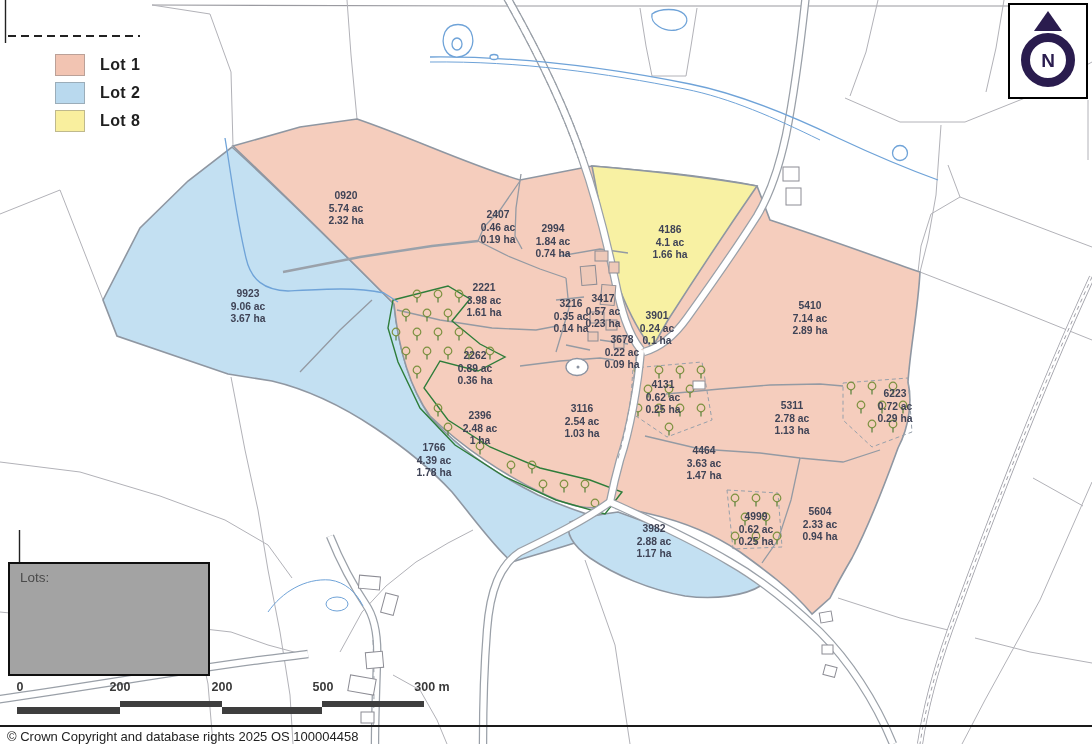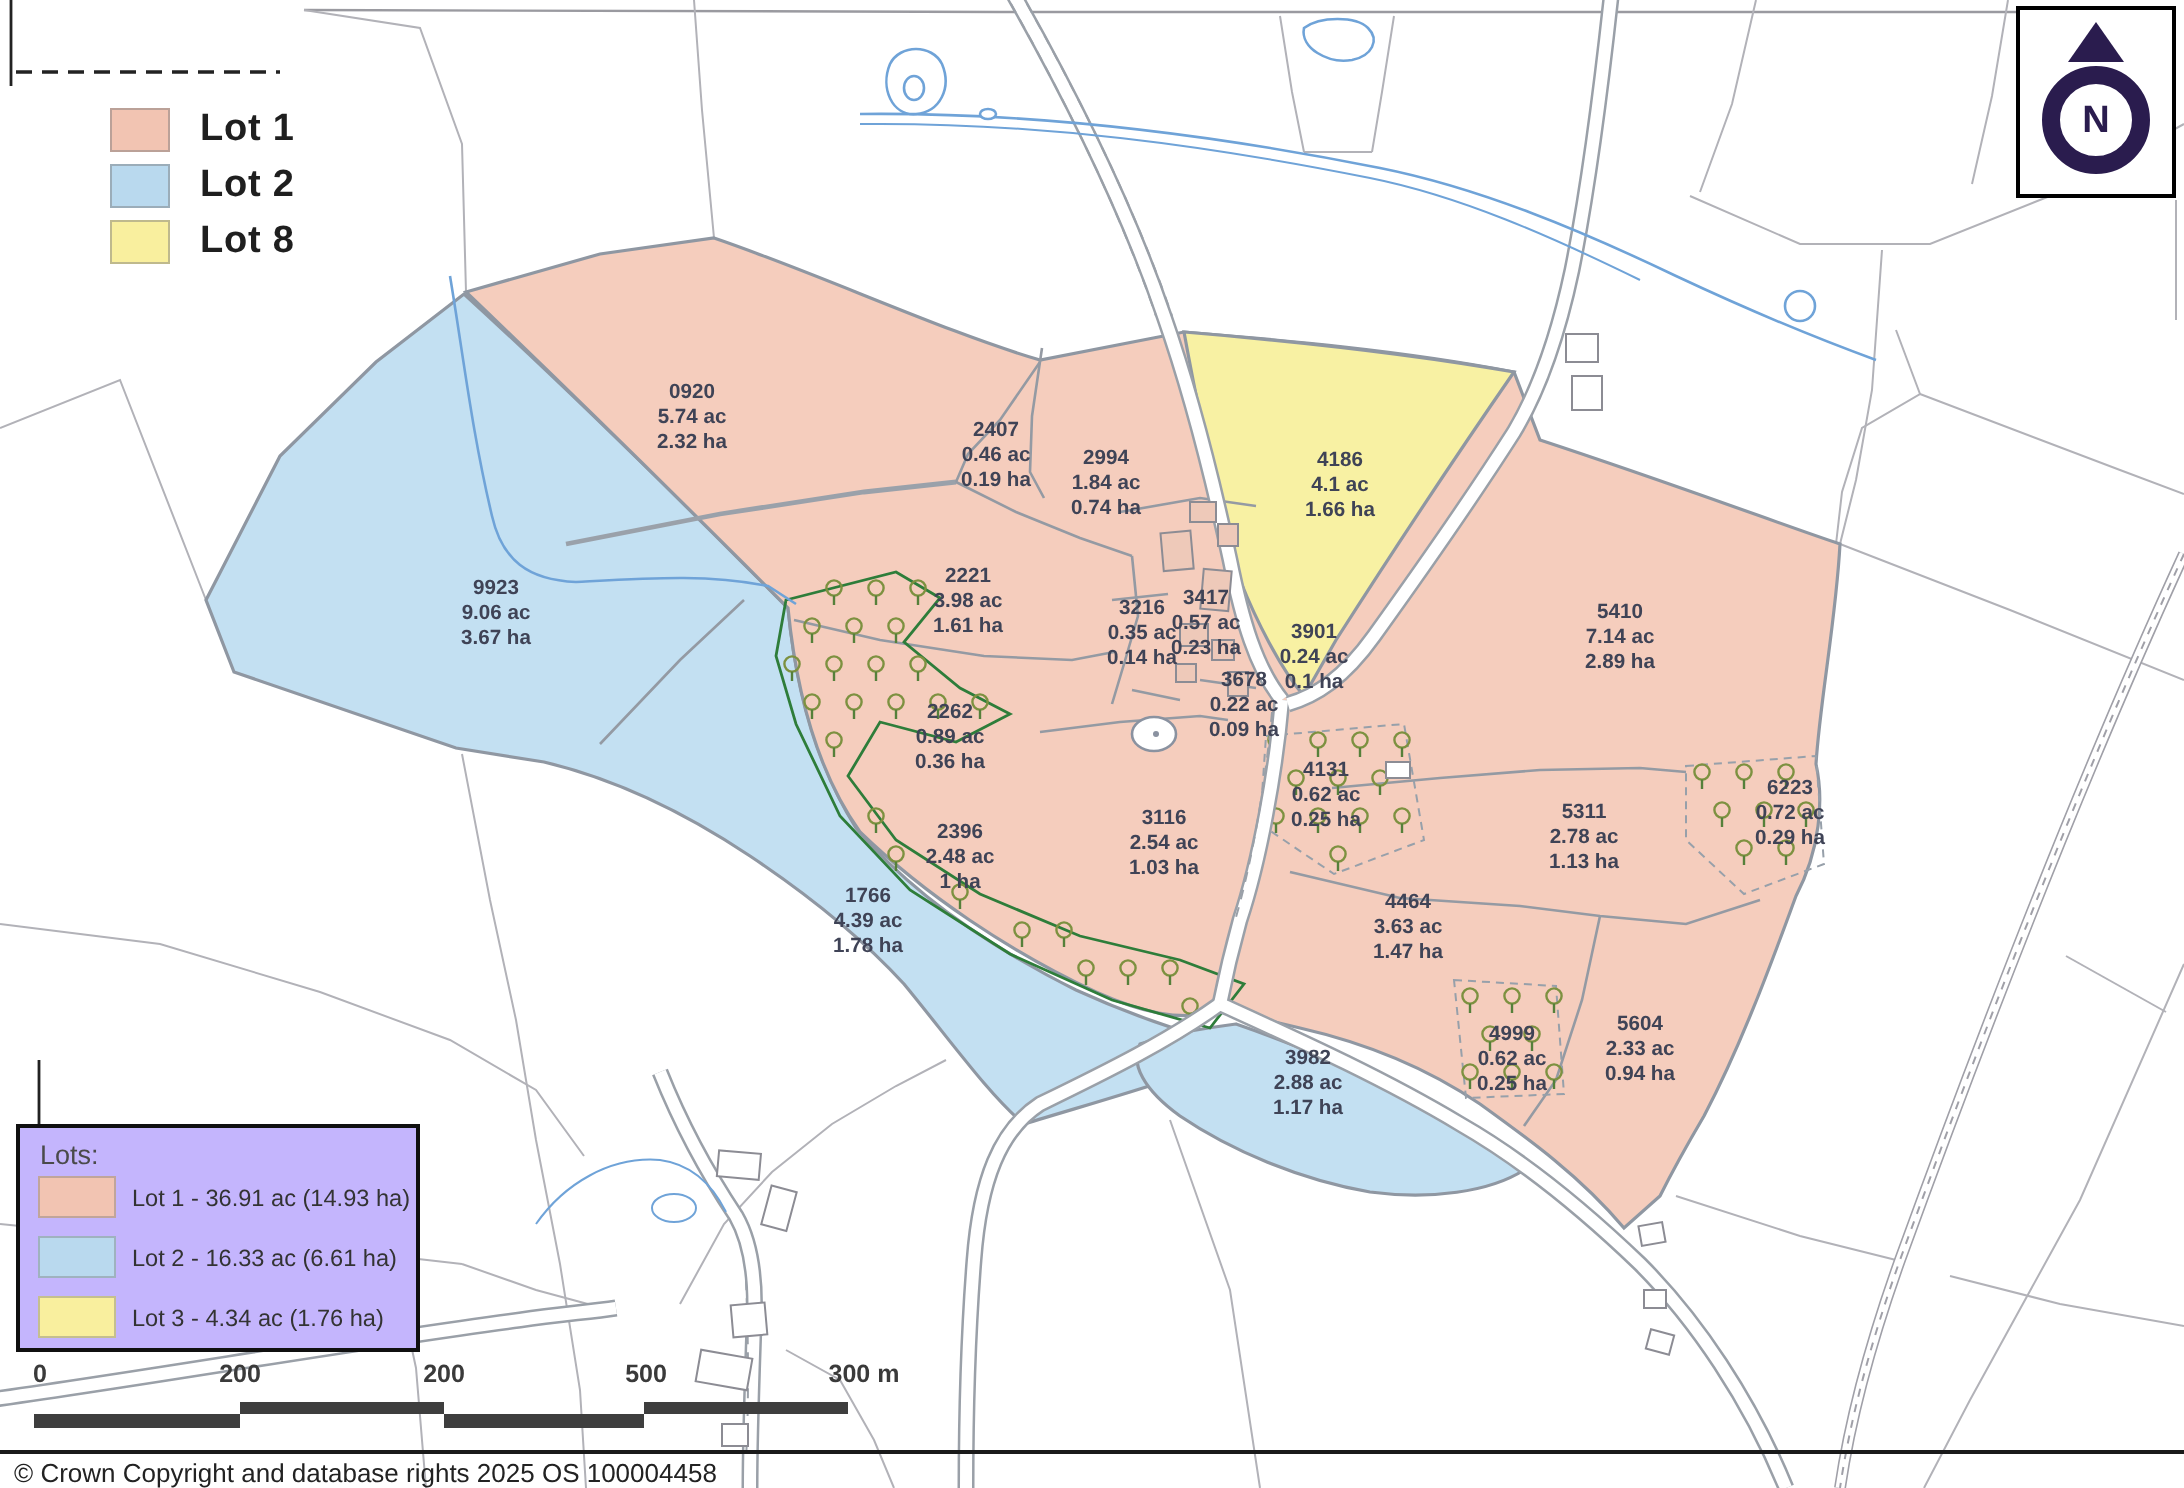--- a/index.html
+++ b/index.html
@@ -3,33 +3,33 @@
 <meta charset="utf-8">
 <style>
   html,body{margin:0;padding:0;background:#fff;}
   #stage{position:relative;width:1092px;height:744px;background:#ffffff;overflow:hidden;
          font-family:"Liberation Sans", sans-serif;}
   #mapsvg{position:absolute;left:0;top:0;}
   
   #legend-top{position:absolute;left:55px;top:55px;}
   .lg-row{display:flex;align-items:center;margin-bottom:8px;height:20px;}
   .lg-swatch{width:28px;height:20px;border:1px solid rgba(120,120,120,.45);margin-right:15px;}
-  .lg-label{font-size:19px;font-weight:bold;color:#1f1f1f;letter-spacing:.4px;}
+  .lg-label{font-size:16px;font-weight:bold;color:#1f1f1f;letter-spacing:.4px;}
   
   #north-box{position:absolute;left:1008px;top:3px;width:80px;height:96px;background:#fff;
              border:2.5px solid #000;box-sizing:border-box;}
   #north-tri{position:absolute;left:50%;top:6px;transform:translateX(-50%);width:0;height:0;
              border-left:14px solid transparent;border-right:14px solid transparent;
              border-bottom:20px solid #2a1c4e;}
   #north-ring{position:absolute;left:50%;top:28px;transform:translateX(-50%);width:36px;height:36px;
               border:9px solid #2a1c4e;border-radius:50%;background:#fff;
               display:flex;align-items:center;justify-content:center;}
   #north-n{font-size:19px;font-weight:bold;color:#2a1c4e;line-height:1;}
   
-  #lots-panel{position:absolute;left:8px;top:562px;width:202px;height:114px;background:#c4b5fd;
+  #lots-panel{position:absolute;left:8px;top:562px;width:202px;height:114px;background:#a3a3a3;
               border:2px solid #101010;box-sizing:border-box;}
   #lots-title{font-size:13.5px;color:#4a4a4a;margin:6px 0 4px 10px;}
   .lp-row{display:flex;align-items:center;margin:0 0 11px 9px;height:19px;}
   .lp-swatch{width:37px;height:19px;border:1px solid rgba(120,120,120,.4);margin-right:8px;}
   .lp-label{font-size:11.8px;color:#333;}
   
   #scalebar{position:absolute;left:0;top:678px;width:470px;height:40px;}
   .sb-tick{position:absolute;top:2px;transform:translateX(-50%);font-size:12.5px;
            font-weight:bold;color:#3a3a3a;}
   .sb-seg{position:absolute;background:#3e3e3e;height:6.5px;}
@@ -313,34 +313,20 @@
 
 <div id="north-box">
   <div id="north-tri"></div>
   <div id="north-ring">
     <span id="north-n">N</span>
   </div>
 </div>
 
 <div id="lots-panel">
   <div id="lots-title">Lots:</div>
-  <div id="lots-rows">
-        <div class="lp-row">
-          <div class="lp-swatch" style="background: rgb(242, 196, 178);"></div>
-          <span class="lp-label">Lot 1 - 36.91 ac (14.93 ha)</span>
-        </div>
-        <div class="lp-row">
-          <div class="lp-swatch" style="background: rgb(185, 217, 238);"></div>
-          <span class="lp-label">Lot 2 - 16.33 ac (6.61 ha)</span>
-        </div>
-        <div class="lp-row">
-          <div class="lp-swatch" style="background: rgb(249, 239, 158);"></div>
-          <span class="lp-label">Lot 3 - 4.34 ac (1.76 ha)</span>
-        </div>
-      </div>
 </div>
 
 <div id="scalebar">
       <div class="sb-tick" style="left: 20px;">0</div>
       <div class="sb-tick" style="left: 120px;">200</div>
       <div class="sb-tick" style="left: 222px;">200</div>
       <div class="sb-tick" style="left: 323px;">500</div>
       <div class="sb-tick" style="left: 432px;">300 m</div>
       <div class="sb-seg" style="left: 17px; width: 103px; top: 29px;"></div>
       <div class="sb-seg" style="left: 120px; width: 102px; top: 22.5px;"></div>

